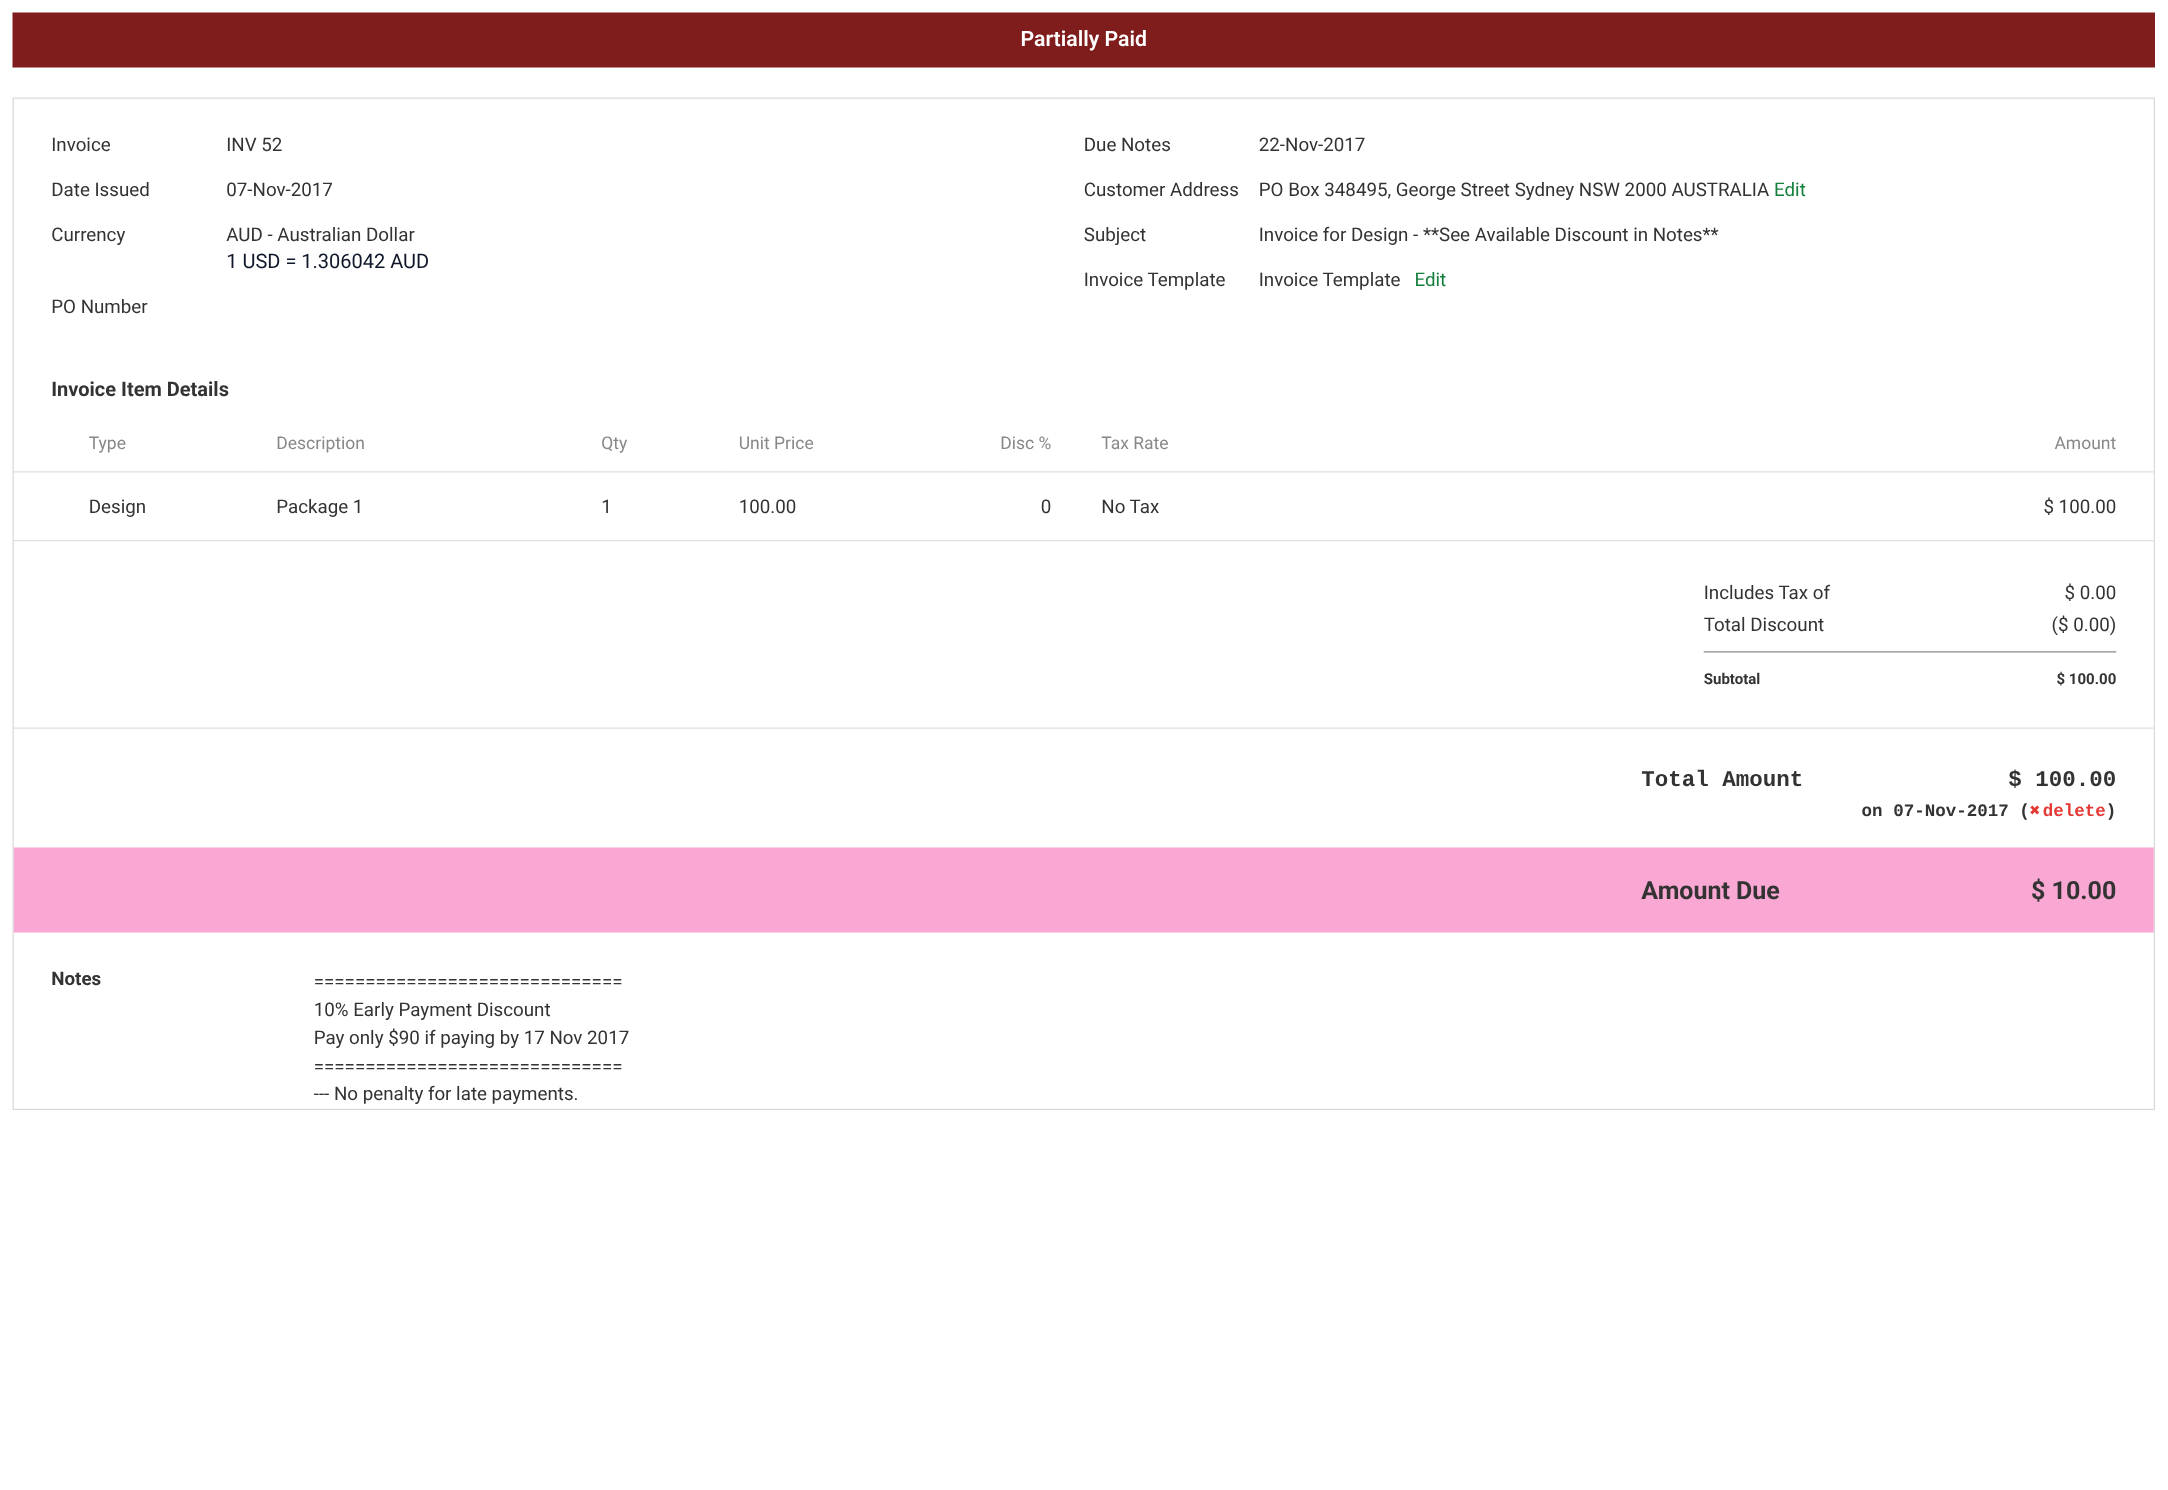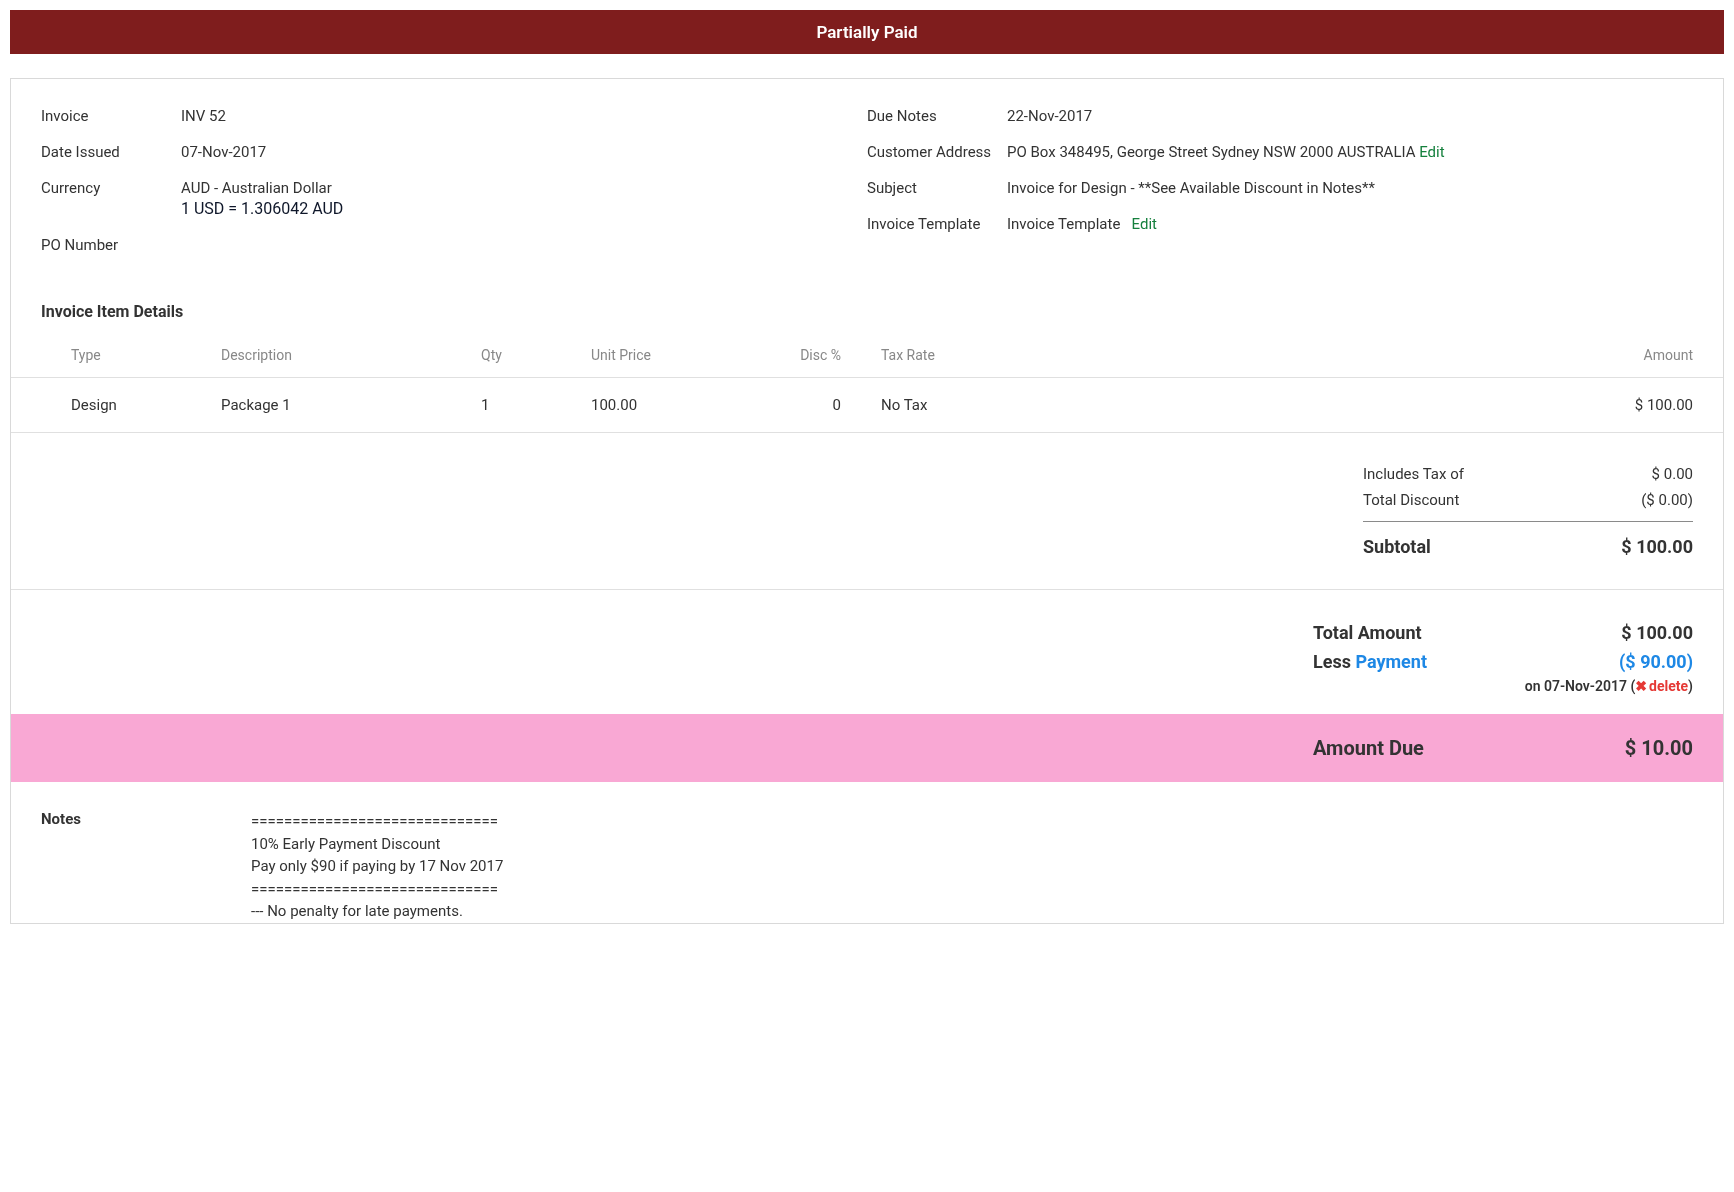--- a/index.html
+++ b/index.html
@@ -91,27 +91,27 @@
     }
     .t-row {
       display: flex;
       justify-content: space-between;
       align-items: baseline;
       padding: 4px 0;
       font-size: 15px;
     }
     .t-row.sub {
       font-weight: 700;
-      font-size: 18px;
+      font-size: 12px;
       border-top: 1px solid #8a8a8a;
       padding-top: 14px;
       margin-top: 8px;
     }
     .grand-block { padding: 28px 30px 20px 30px; }
-    .grand-inner { margin-left: auto; width: 380px; }
+    .grand-inner { margin-left: auto; width: 380px; font-family: Liberation Mono, monospace; }
     .g-row {
       display: flex;
       justify-content: space-between;
       align-items: baseline;
       font-weight: 700;
       font-size: 18px;
       padding: 4px 0;
     }
     .g-row.payment .label-part { color: #333; }
     .g-row.payment .label-part .lp-link { color: #1e88e5; font-weight: 700; }
@@ -258,27 +258,20 @@
       </div>
     </div>
   </div>
 
   <div class="grand-block">
     <div class="grand-inner">
       <div class="g-row">
         <span>Total Amount</span>
         <span>$ 100.00</span>
       </div>
-      <div class="g-row payment">
-        <span class="label-part">
-          <span>Less</span>
-          <a class="lp-link">Payment</a>
-        </span>
-        <span class="val">($ 90.00)</span>
-      </div>
       <div class="pay-meta">
         <span>on </span><span>07-Nov-2017</span><span>  (</span><a class="del"><span class="x-icon">✖</span><span>delete</span></a><span>)</span>
       </div>
     </div>
   </div>
 
   <div class="amount-due-bar">
     <div class="amount-due-inner">
       <span>Amount Due</span>
       <span>$ 10.00</span>

